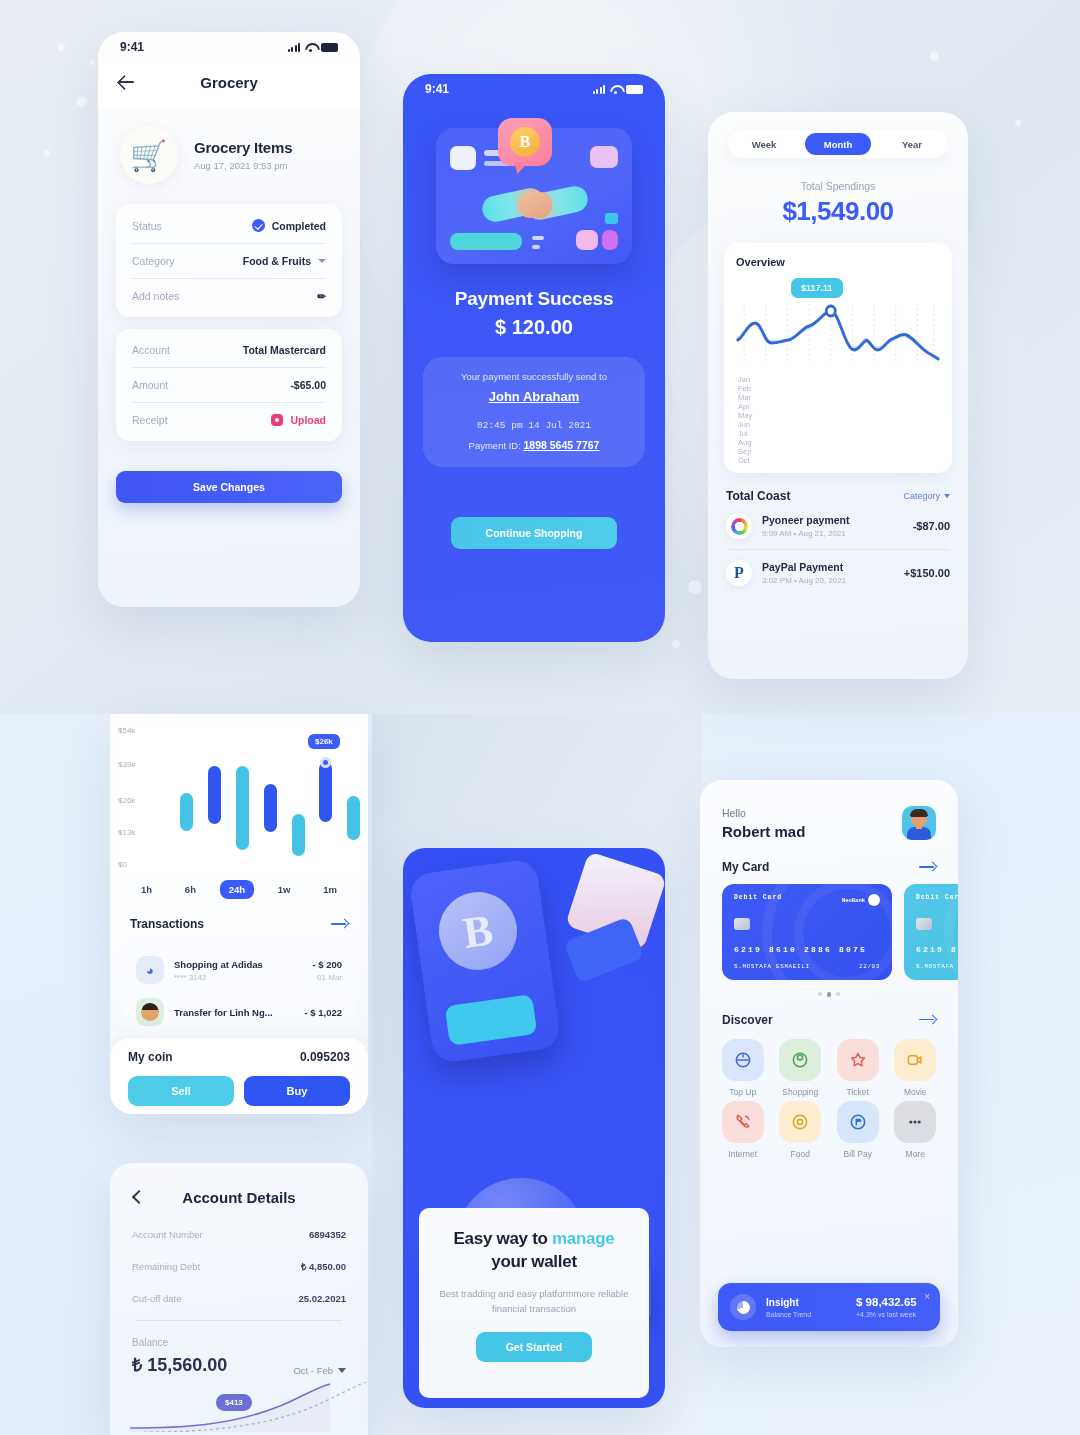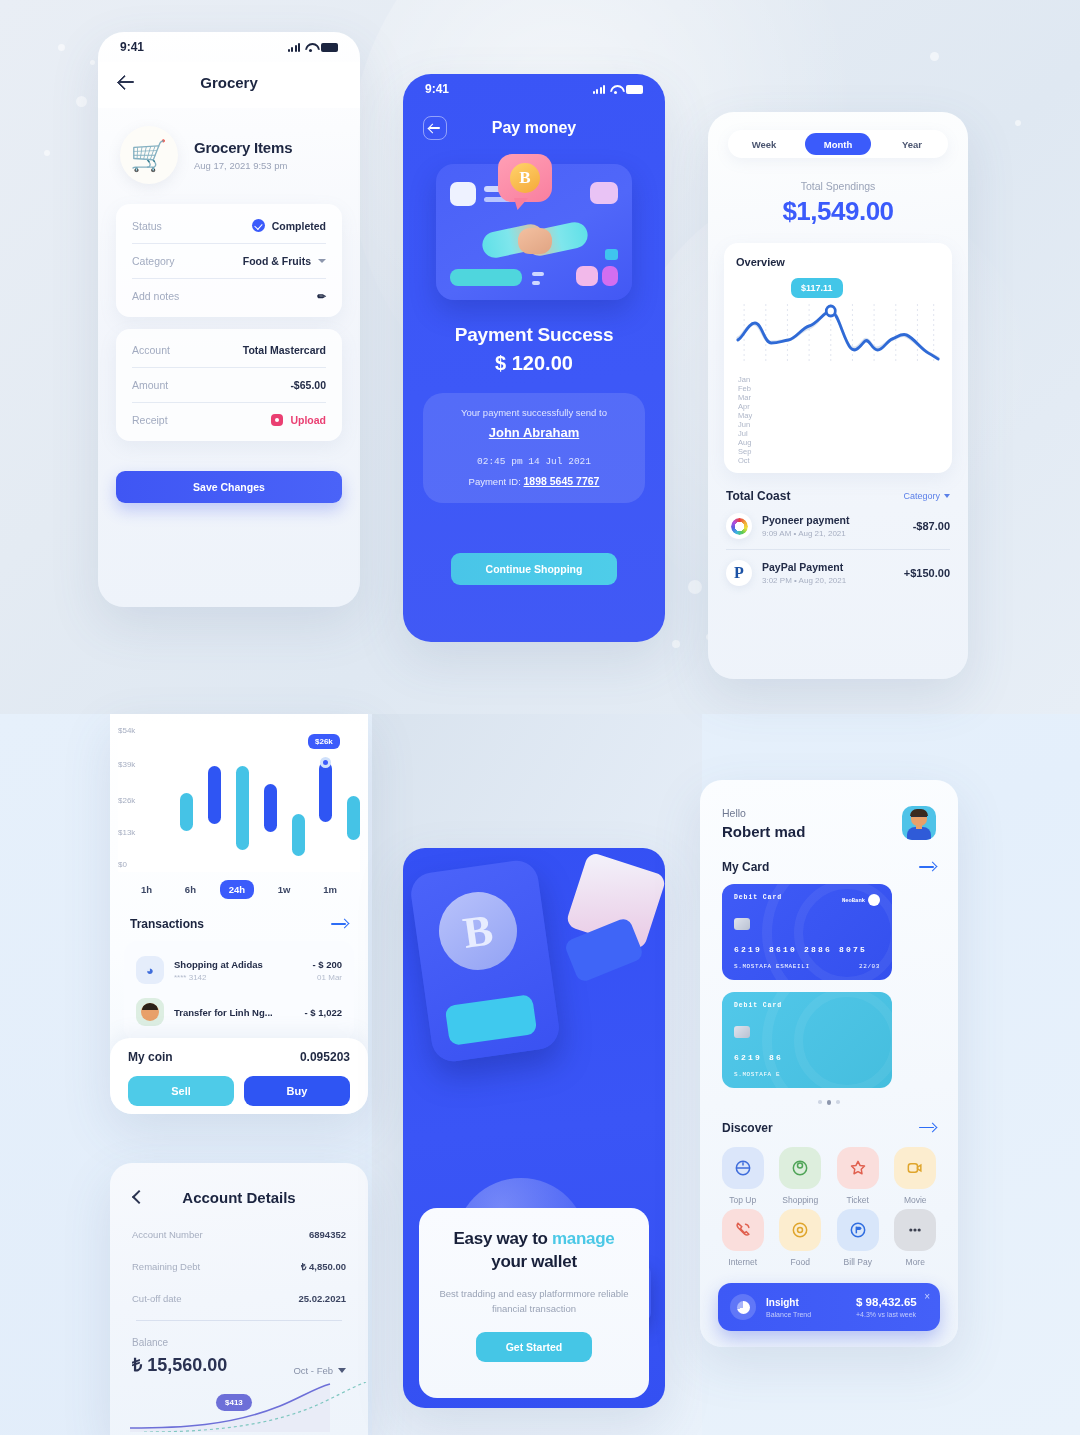--- a/index.html
+++ b/index.html
@@ -392,21 +392,21 @@
     left:82px; bottom:108px; width:72px;height:9px;border-radius:5px;
     background:#9aa6df;
   }
   .buy-pill{
     left:92px; bottom:80px; width:72px;height:22px;border-radius:12px;
     background:#ed6233; color:#fff;font-weight:700;font-size:11px;
     display:flex;align-items:center;justify-content:center;
   }
   .onboard{
     position:absolute; left:16px; right:16px; bottom:10px; height: 190px;
-    background: linear-gradient(180deg,#f9fbff 0%,#f4f8fd 100%); border-radius:18px;
+    background: linear-gradient(180deg,#f9fbff 0%,#f4f8fd 100%); border-radius:10px;
     padding: 20px 20px 0; text-align:center;
   }
   .ob-h{ font-size:17px;font-weight:700;color:#18203a;line-height:1.35;letter-spacing:-.3px;}
   .ob-h em{ font-style:normal; color:#4bc8e6; }
   .ob-p{ font-size:9.5px;color:#9aa3b6;margin-top:12px;line-height:1.6;}
   .ob-btn{
     margin: 16px auto 0; width:116px;height:30px;border-radius:9px;background:#45c6e6;
     color:#fff;font-size:10.5px;font-weight:700;display:flex;align-items:center;justify-content:center;cursor:pointer;
   }
 
@@ -422,21 +422,21 @@
   .avatar{
     width:34px;height:34px;border-radius:10px; background:#4fc3e8; position:relative; overflow:hidden;
   }
   .av-head{position:absolute;left:9px;top:5px;width:16px;height:15px;border-radius:7px;background:#e8a06a;}
   .av-hair{position:absolute;left:8px;top:3px;width:18px;height:7px;border-radius:8px 8px 0 0;background:#3a2a20;}
   .av-glass{position:absolute;left:9px;top:10px;width:16px;height:4px;border-top:1.5px solid #2c2c3a;}
   .av-body{position:absolute;left:5px;top:21px;width:24px;height:14px;border-radius:8px 8px 0 0;background:#2f5bd8;}
   .av-neck{position:absolute;left:14px;top:18px;width:6px;height:5px;background:#e8a06a;}
   .mycard-h{ display:flex;align-items:center;justify-content:space-between;padding: 20px 22px 0;}
   .mycard-t{ font-size:12px;font-weight:700;}
-  .cards-row{ display:flex; gap:12px; padding: 10px 0 0 22px; flex-direction: column; }
+  .cards-row{ display:flex; gap:12px; padding: 10px 0 0 22px; }
   .ccard{
     width:170px;height:96px;border-radius:12px;flex:0 0 auto;position:relative;overflow:hidden;
     padding:10px 12px; color:#fff; font-family:"Liberation Mono", monospace;
   }
   .ccard.blue{ background: linear-gradient(135deg,#3f5bf7 0%,#3450ee 100%); }
   .ccard.cyan{ background: linear-gradient(135deg,#52c8ea 0%,#45bede 100%); }
   .cc-rings{ position:absolute; right:-40px; top:-36px; width:170px;height:170px;border-radius:50%;
     border:10px solid rgba(255,255,255,.06); }
   .cc-rings::after{ content:"";position:absolute;left:22px;top:22px;right:22px;bottom:22px;border-radius:50%;
     border:9px solid rgba(255,255,255,.06);}
@@ -572,26 +572,20 @@
         <span class="bars">
             <i></i>
             <i></i>
             <i></i>
             <i></i>
           </span>
         <span class="wifi"></span>
         <span class="batt"></span>
       </span>
     </div>
-    <div class="p2head">
-      <div class="sq-back">
-          <span class="ar"></span>
-        </div>
-      <div class="p2title">Pay money</div>
-    </div>
 
     <div class="illus-card">
       <div class="ic-sq" style="left:14px;top:18px;width:26px;height:24px;background:#eef2ff;"></div>
       <div class="ic-line" style="left:48px;top:22px;width:54px;height:6px;"></div>
       <div class="ic-line" style="left:48px;top:33px;width:38px;height:5px;background:#b9c6ff;"></div>
       <div class="ic-sq" style="right:14px;top:18px;width:28px;height:22px;background:#e9c3f5;"></div>
       <div class="ic-sq" style="left:14px;bottom:14px;width:72px;height:17px;background:#4fd6dd;border-radius:8px;"></div>
       <div class="ic-line" style="left:96px;bottom:24px;width:12px;height:4px;background:#cfd8ff;"></div>
       <div class="ic-line" style="left:96px;bottom:15px;width:8px;height:4px;background:#cfd8ff;"></div>
       <div class="ic-sq" style="right:34px;bottom:14px;width:22px;height:20px;background:#f2b9ea;"></div>

